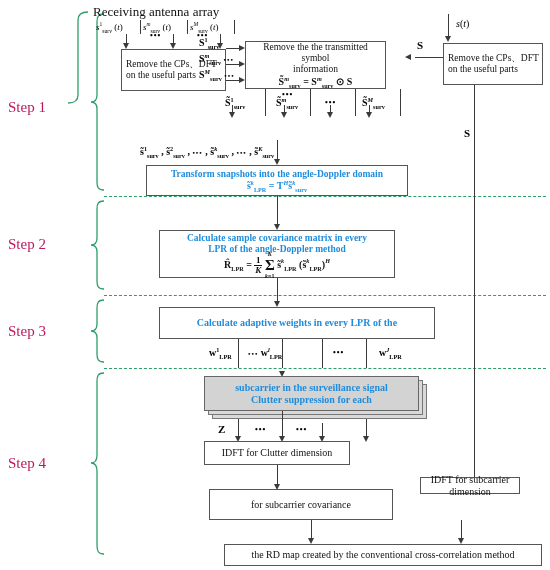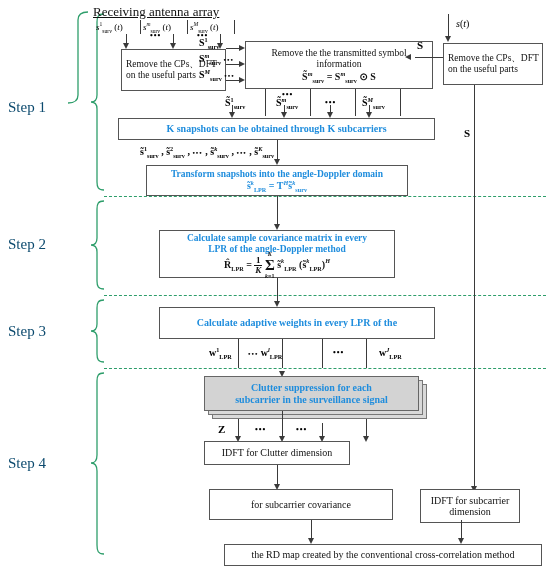--- a/index.html
+++ b/index.html
@@ -44,24 +44,24 @@
 
   
   .lbl{position:absolute;white-space:nowrap;font-family:"Liberation Serif",serif;}
   .mathlbl{font-style:normal;}
   .mathlbl i{font-style:italic;}
   .bold{font-weight:bold;}
   .sm{font-size:8px;}
   .xsm{font-size:7px;}
   .dots{letter-spacing:1px;font-weight:bold;}
 
-  .title{position:absolute;font-size:13px;color:#111;text-decoration:underline;}
+  .title{position:absolute;font-size:13px;color:#111;}
 
   
-  .steplbl{position:absolute;color:#0c4a6e;font-size:15px;}
+  .steplbl{position:absolute;color:#be185d;font-size:15px;}
   .dash{position:absolute;height:0;border-top:1.6px dashed #2e9e6b;}
   svg.ov{position:absolute;left:0;top:0;width:550px;height:570px;overflow:visible;pointer-events:none;}
 
   sup{font-size:.62em;vertical-align:super;line-height:0;}
   sub{font-size:.62em;vertical-align:sub;line-height:0;}
 
   .frac{display:inline-block;vertical-align:middle;text-align:center;line-height:1;}
   .frac .num{display:block;border-bottom:1px solid currentColor;padding:0 1px;}
   .frac .den{display:block;padding:0 1px;}
   .sigma{display:inline-block;vertical-align:middle;font-size:15px;line-height:.8;position:relative;}
@@ -136,21 +136,21 @@
   <div class="lbl bold mathlbl" style="left:199px;top:69px;font-size:10px;">
     S<sup><i>M</i></sup><sub>surv</sub>&nbsp;<span class="dots xsm">•••</span>
   </div>
   <div class="hline" style="left:226px;top:48px;width:14px;"></div>
   <div class="arrow-r" style="left:239px;top:44.5px;"></div>
   <div class="hline" style="left:226px;top:64px;width:14px;"></div>
   <div class="arrow-r" style="left:239px;top:60.5px;"></div>
   <div class="hline" style="left:226px;top:80px;width:14px;"></div>
   <div class="arrow-r" style="left:239px;top:76.5px;"></div>
 
-  <div class="box plain" style="left:245px;top:41px;width:188px;height:48px;font-size:9.5px;">
+  <div class="box plain" style="left:245px;top:41px;width:141px;height:48px;font-size:9.5px;">
     <div class="inner">
       <div>Remove the the transmitted symbol</div>
       <div>information</div>
       <div class="bold mathlbl" style="font-size:10px;margin-top:1px;">
         S̃<sup><i>m</i></sup><sub>surv</sub> = S<sup><i>m</i></sup><sub>surv</sub> ⊙ S
       </div>
     </div>
   </div>
 
   <div class="lbl bold" style="left:417px;top:39px;font-size:11px;">S</div>
@@ -190,25 +190,20 @@
 
   <div class="arrow-d" style="left:229px;top:112px;"></div>
   <div class="vline" style="left:232px;top:105px;height:8px;"></div>
   <div class="arrow-d" style="left:281px;top:112px;"></div>
   <div class="vline" style="left:284px;top:105px;height:8px;"></div>
   <div class="arrow-d" style="left:327px;top:112px;"></div>
   <div class="vline" style="left:330px;top:105px;height:8px;"></div>
   <div class="arrow-d" style="left:366px;top:112px;"></div>
   <div class="vline" style="left:369px;top:105px;height:8px;"></div>
 
-  <div class="box blue" style="left:118px;top:118px;width:317px;height:22px;font-size:10px;">
-    <div class="inner">
-      <span>K snapshots can be obtained through K subcarriers</span>
-    </div>
-  </div>
 
   <div class="vline" style="left:277px;top:140px;height:22px;"></div>
   <div class="arrow-d" style="left:274px;top:159px;"></div>
   <div class="lbl bold mathlbl" style="left:140px;top:146px;font-size:10px;">
     s̃<sup>1</sup><sub>surv</sub> , s̃<sup>2</sup><sub>surv</sub> , <span class="dots xsm">•••</span> , s̃<sup><i>k</i></sup><sub>surv</sub> , <span class="dots xsm">•••</span> , s̃<sup><i>K</i></sup><sub>surv</sub>
   </div>
 
   <div class="box blue" style="left:146px;top:165px;width:262px;height:31px;font-size:9.5px;">
     <div class="inner">
       <div>Transform snapshots into the angle-Doppler domain</div>
@@ -258,22 +253,22 @@
   <div class="lbl bold mathlbl" style="left:379px;top:347px;font-size:10px;">
     w<sup><i>J</i></sup><sub>LPR</sub>
   </div>
 
   <div class="arrow-d" style="left:279px;top:371px;"></div>
 
   <div class="stacklayer" style="left:212px;top:384px;width:215px;height:35px;"></div>
   <div class="stacklayer" style="left:208px;top:380px;width:215px;height:35px;"></div>
   <div class="box shadowbox" style="left:204px;top:376px;width:215px;height:35px;font-size:10px;">
     <div class="inner">
+      <div>subcarrier in the surveillance signal</div>
       <div>Clutter suppression for each</div>
-      <div>subcarrier in the surveillance signal</div>
     </div>
   </div>
 
   <div class="vline" style="left:238px;top:419px;height:20px;"></div>
   <div class="arrow-d" style="left:235px;top:436px;"></div>
   <div class="vline" style="left:282px;top:411px;height:28px;"></div>
   <div class="arrow-d" style="left:279px;top:436px;"></div>
   <div class="vline" style="left:322px;top:423px;height:16px;"></div>
   <div class="arrow-d" style="left:319px;top:436px;"></div>
   <div class="vline" style="left:366px;top:419px;height:20px;"></div>
@@ -291,21 +286,21 @@
 
   <div class="vline" style="left:277px;top:465px;height:22px;"></div>
   <div class="arrow-d" style="left:274px;top:484px;"></div>
 
   <div class="box plain" style="left:209px;top:489px;width:184px;height:31px;font-size:10px;">
     <div class="inner">
       <div>for subcarrier covariance</div>
     </div>
   </div>
 
-  <div class="box plain" style="left:420px;top:489px;width:100px;height:34px;font-size:10px;">
+  <div class="box plain" style="left:420px;top:477px;width:100px;height:17px;font-size:10px;">
     <div class="inner">
       <div>IDFT for subcarrier</div>
       <div>dimension</div>
     </div>
   </div>
 
 
   <div class="vline" style="left:311px;top:520px;height:21px;"></div>
   <div class="arrow-d" style="left:308px;top:538px;"></div>
   <div class="vline" style="left:461px;top:520px;height:21px;"></div>

